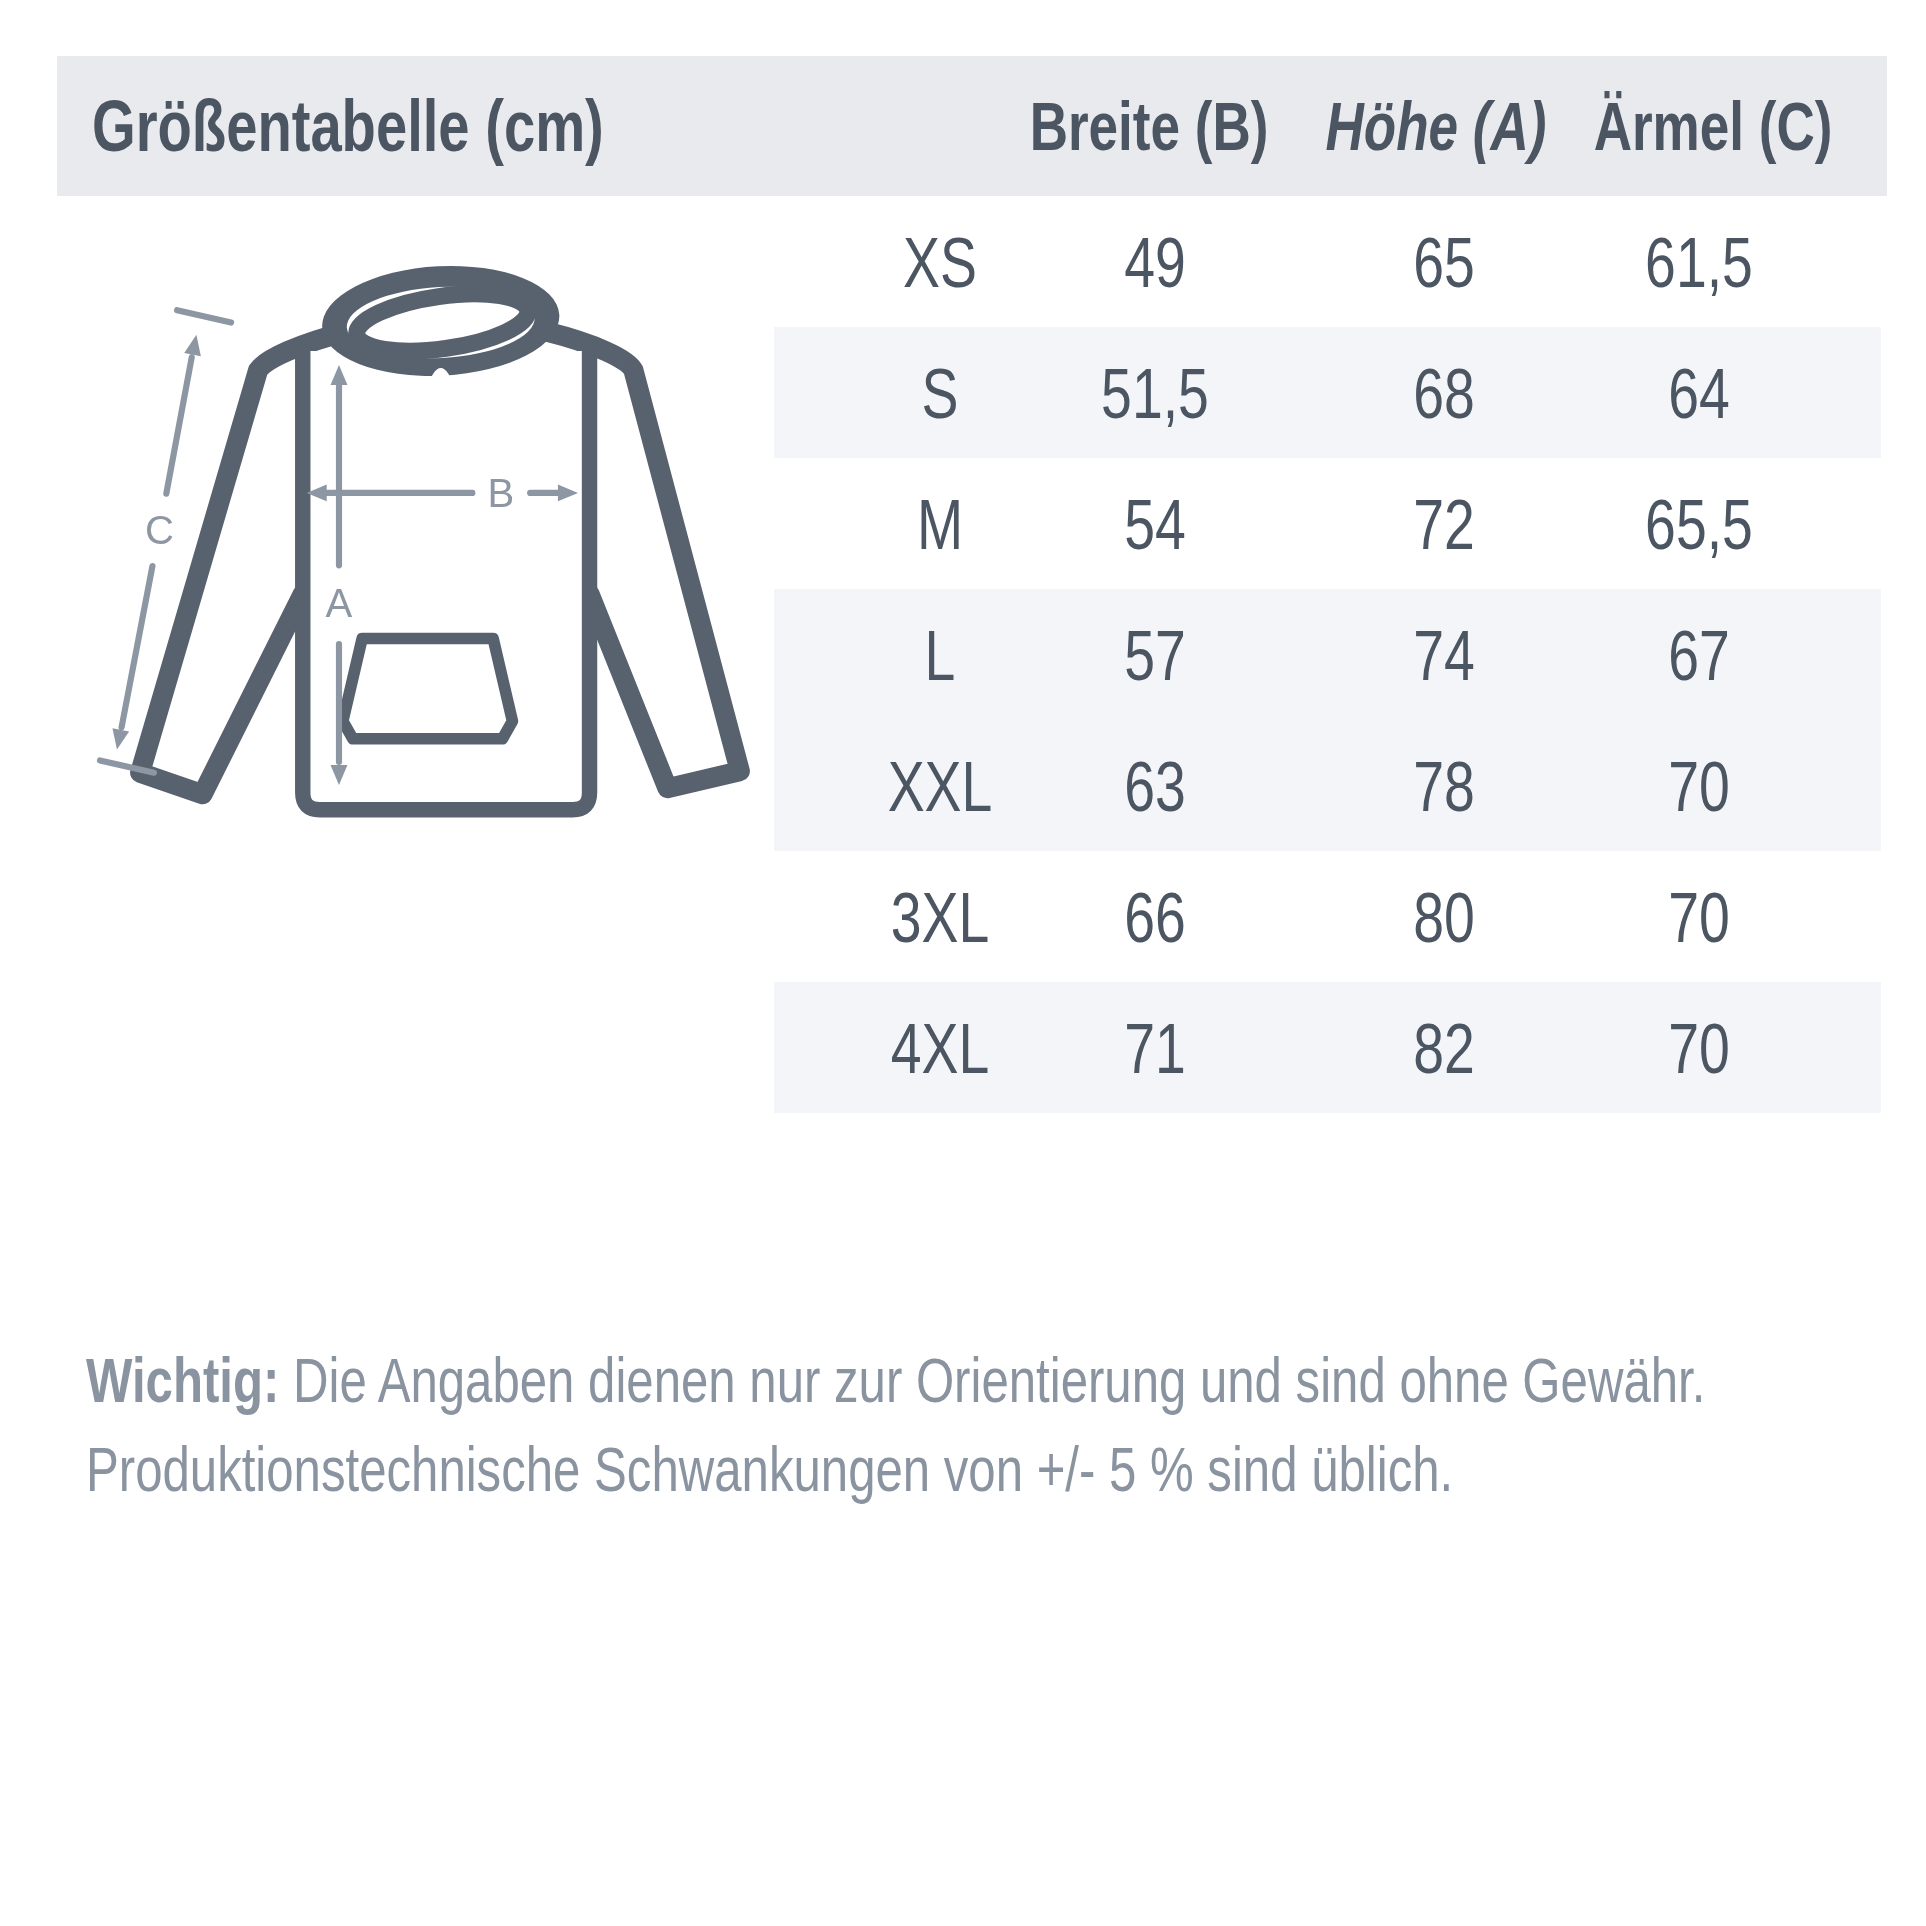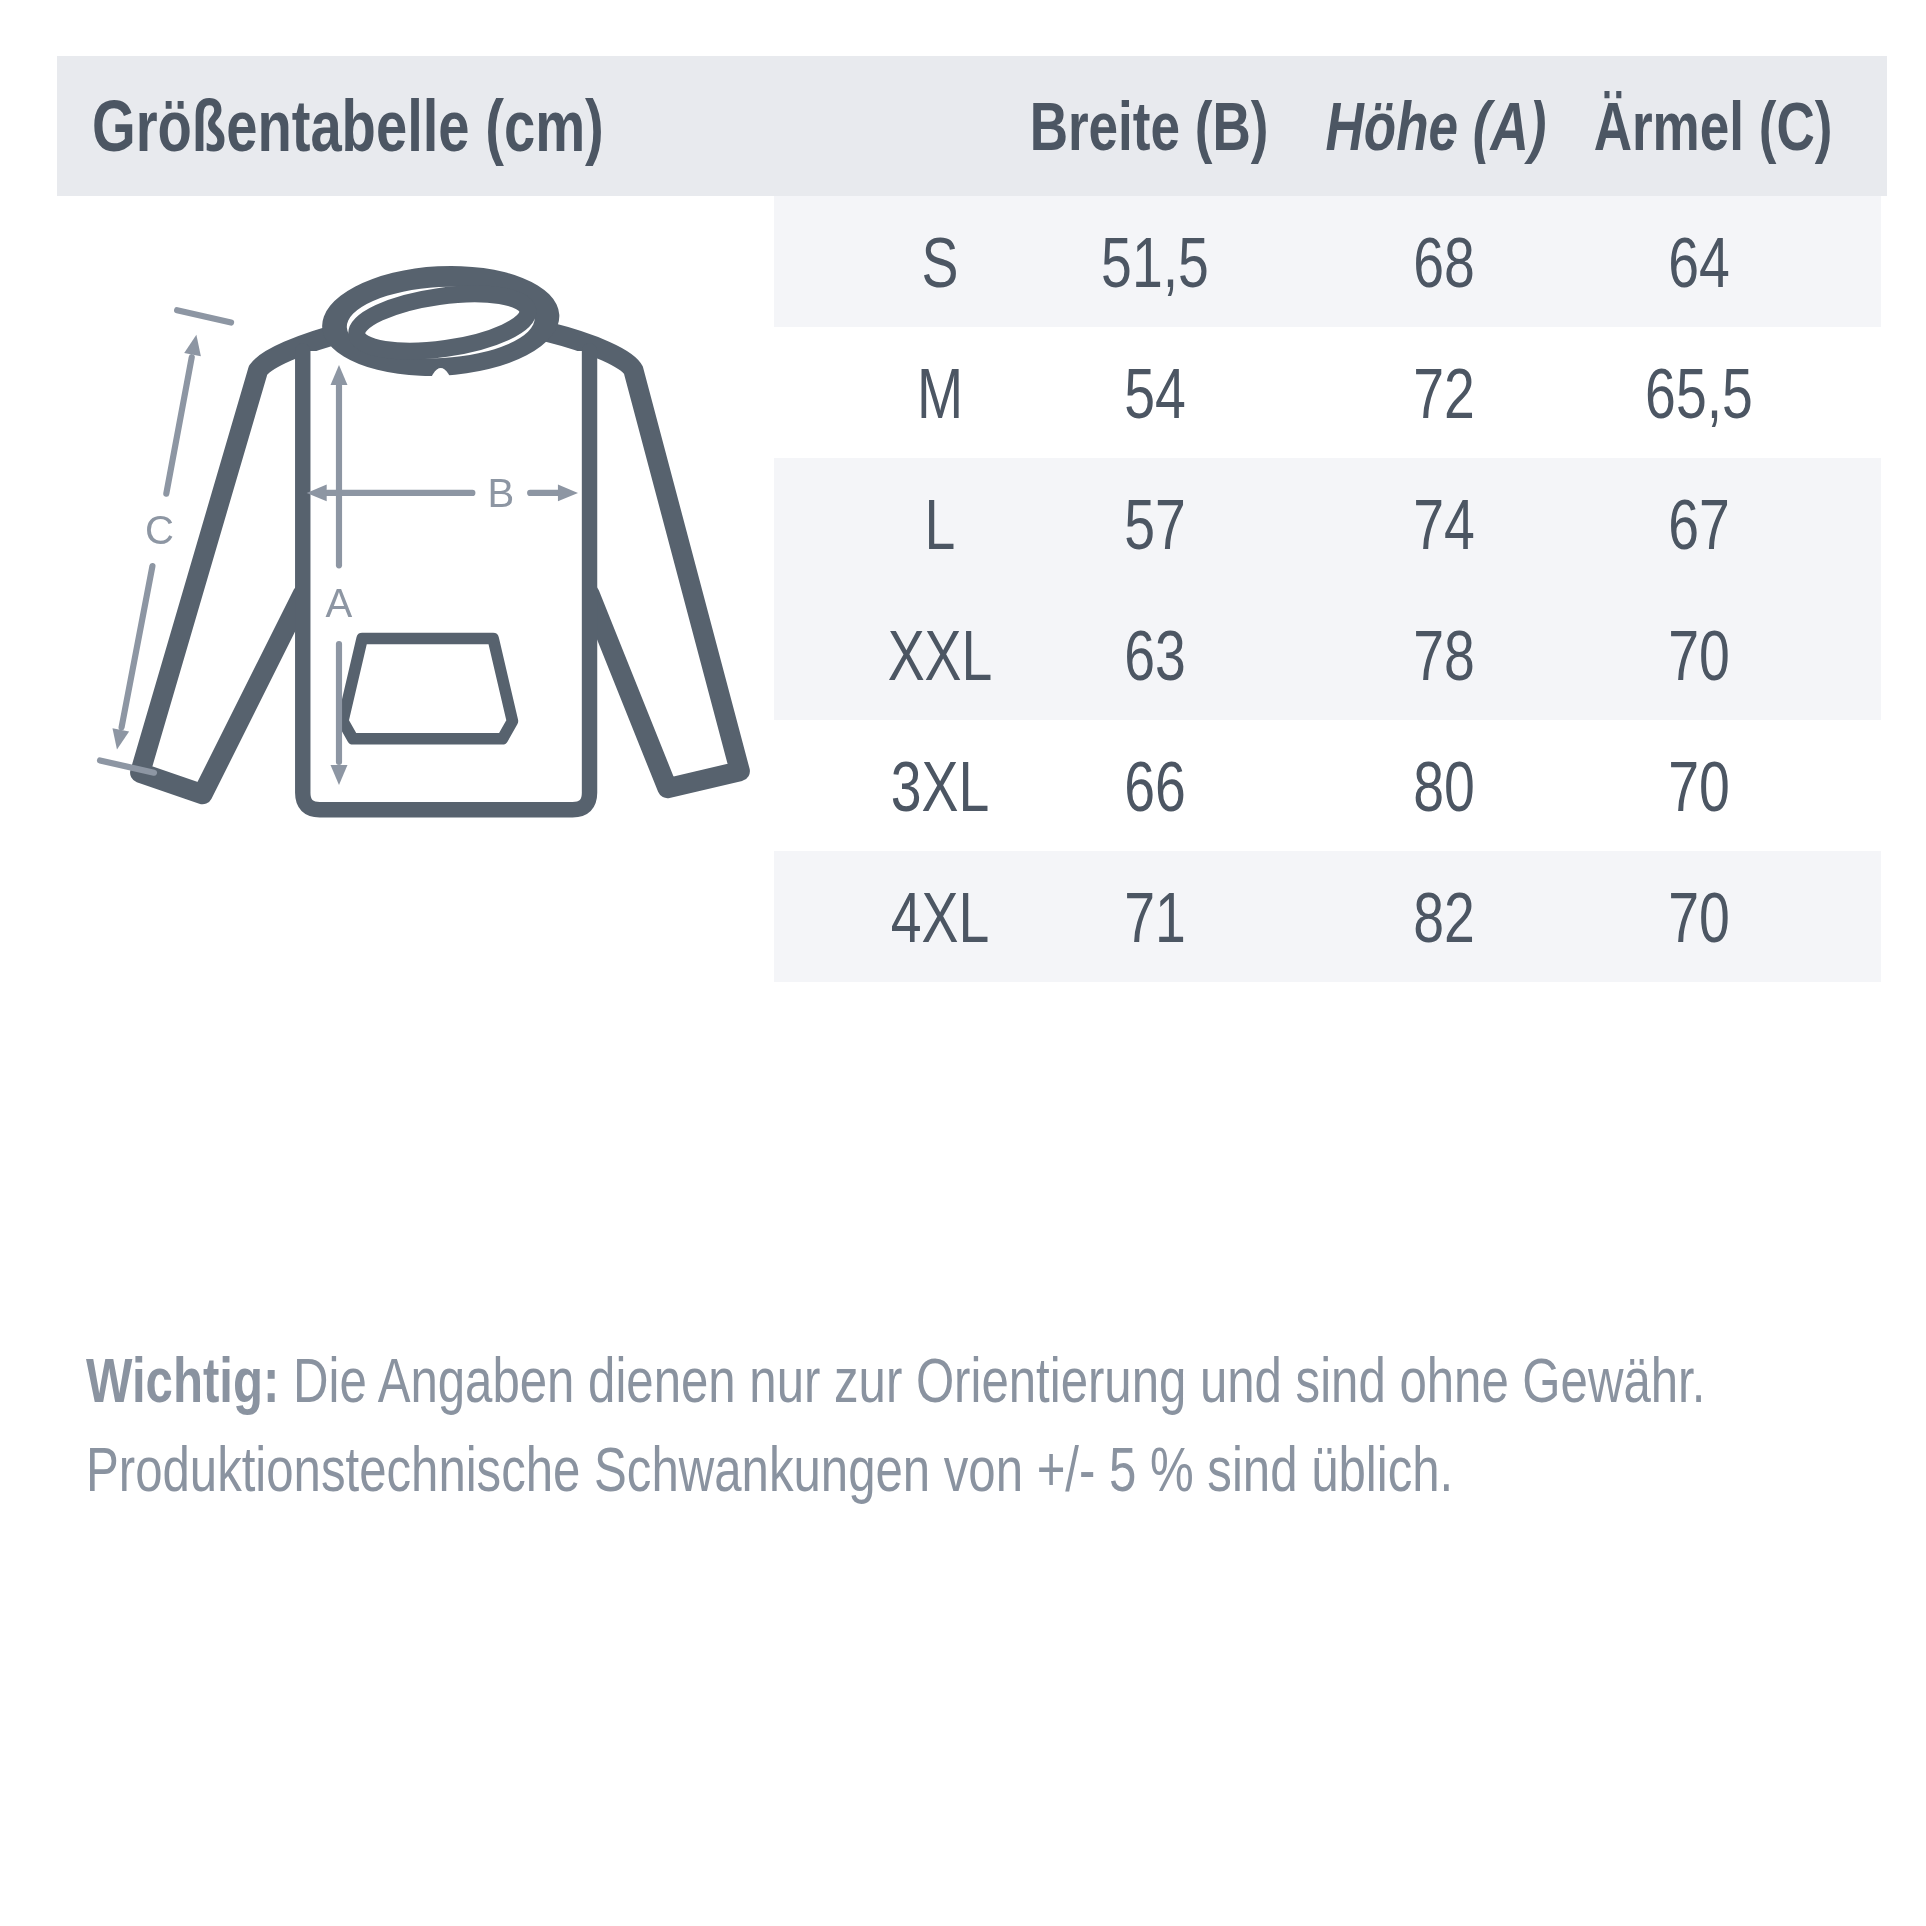--- a/index.html
+++ b/index.html
@@ -59,20 +59,26 @@
 <div class="canvas">
 
   <div class="header-bar">
     <div class="title"><span class="cx cx-left">Größentabelle (cm)</span></div>
     <div class="hcell h1"><span class="cx">Breite (B)</span></div>
     <div class="hcell h2"><span class="cx">Höhe (A)</span></div>
     <div class="hcell h3"><span class="cx">Ärmel (C)</span></div>
   </div>
 
   <div class="size-table">
+      <div class="srow">
+      <span class="cell c0"><span class="cx">XS</span></span>
+      <span class="cell c1"><span class="cx">49</span></span>
+      <span class="cell c2"><span class="cx">65</span></span>
+      <span class="cell c3"><span class="cx">61,5</span></span>
+    </div>
       <div class="srow stripe">
       <span class="cell c0"><span class="cx">S</span></span>
       <span class="cell c1"><span class="cx">51,5</span></span>
       <span class="cell c2"><span class="cx">68</span></span>
       <span class="cell c3"><span class="cx">64</span></span>
     </div>
       <div class="srow">
       <span class="cell c0"><span class="cx">M</span></span>
       <span class="cell c1"><span class="cx">54</span></span>
       <span class="cell c2"><span class="cx">72</span></span>

